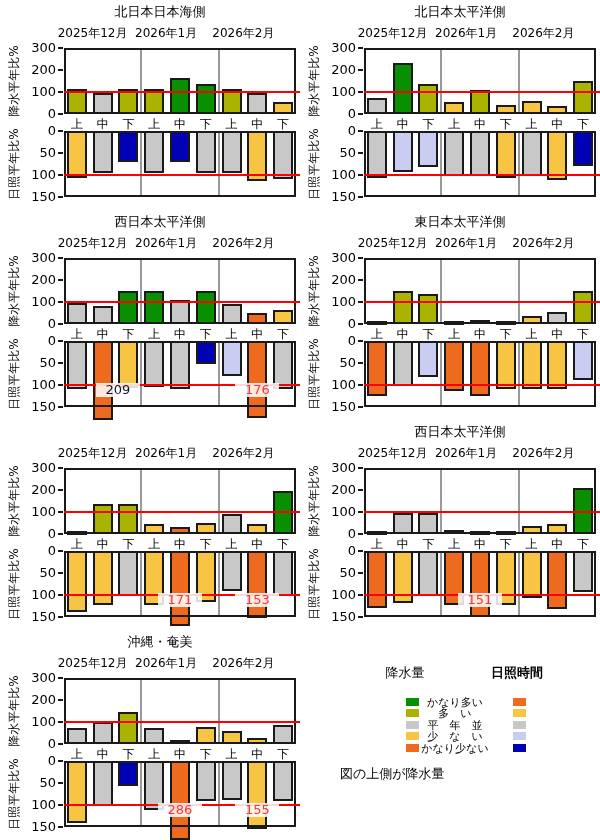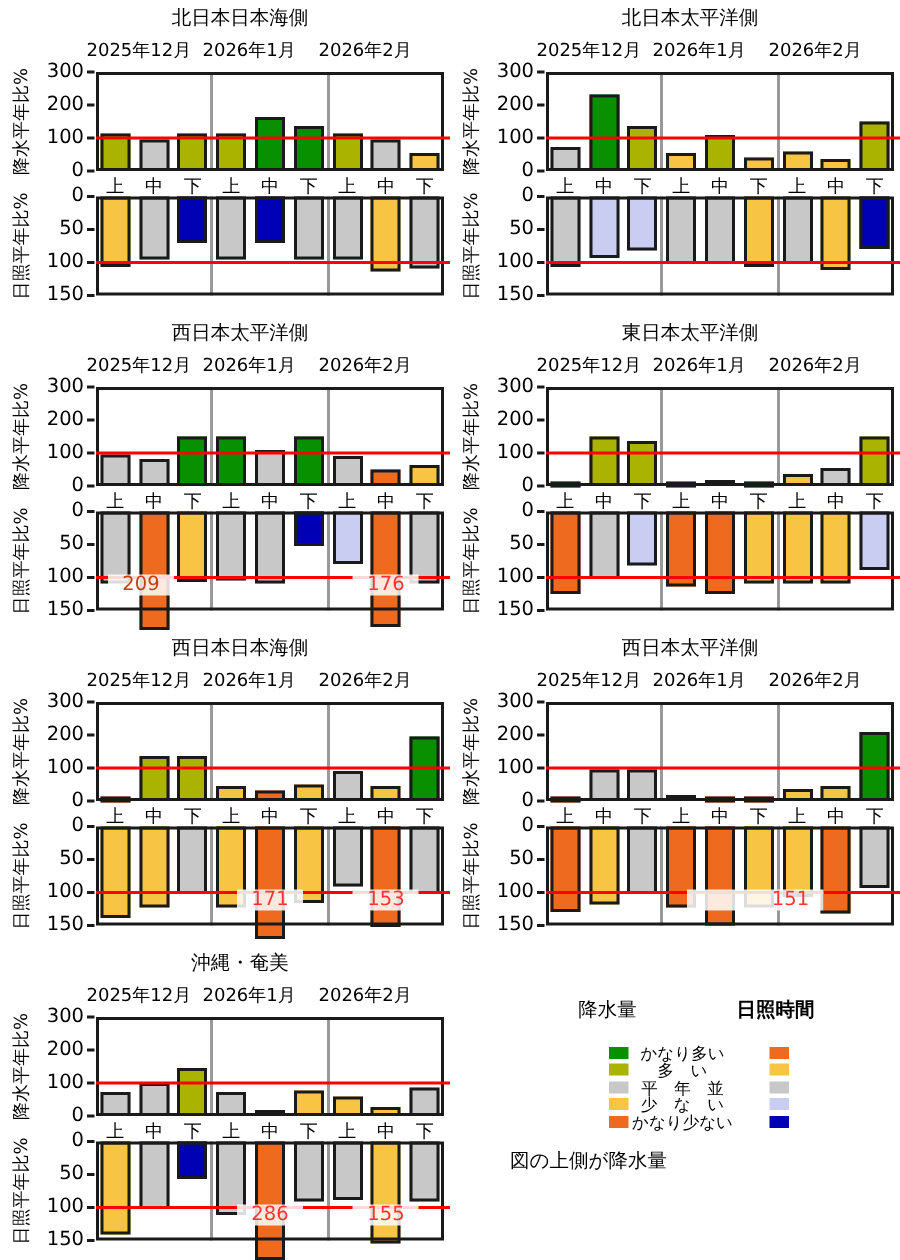--- a/index.html
+++ b/index.html
@@ -197,21 +197,21 @@
         <div class="abs bar" style="left: 92.6667px; top: 131px; width: 20px; height: 79px; background: rgb(237, 106, 30); border-color: rgb(26, 26, 26); z-index: 2;"></div>
         <div class="abs bar" style="left: 118.444px; top: 131px; width: 20px; height: 47.08px; background: rgb(247, 196, 67); border-color: rgb(26, 26, 26); z-index: 2;"></div>
         <div class="abs bar" style="left: 144.222px; top: 131px; width: 20px; height: 46.2px; background: rgb(200, 200, 200); border-color: rgb(26, 26, 26); z-index: 2;"></div>
         <div class="abs bar" style="left: 170px; top: 131px; width: 20px; height: 47.52px; background: rgb(200, 200, 200); border-color: rgb(26, 26, 26); z-index: 2;"></div>
         <div class="abs bar" style="left: 195.778px; top: 131px; width: 20px; height: 22.88px; background: rgb(0, 0, 180); border-color: rgb(26, 26, 26); z-index: 2;"></div>
         <div class="abs bar" style="left: 221.556px; top: 131px; width: 20px; height: 35.2px; background: rgb(201, 205, 242); border-color: rgb(26, 26, 26); z-index: 2;"></div>
         <div class="abs bar" style="left: 247.333px; top: 131px; width: 20px; height: 77.44px; background: rgb(237, 106, 30); border-color: rgb(26, 26, 26); z-index: 2;"></div>
         <div class="abs bar" style="left: 273.111px; top: 131px; width: 20px; height: 47.52px; background: rgb(200, 200, 200); border-color: rgb(26, 26, 26); z-index: 2;"></div>
         <div class="abs frame" style="left: 64px; top: 131px; width: 232px; height: 66px; z-index: 3;"></div>
         <div class="abs refline" style="left: 64px; top: 174px; width: 236px; background: rgb(255, 0, 0); z-index: 4;"></div>
-        <div class="abs overflow-label" style="left: 72px; top: 173px; width: 44px; color: #c2410c; background: rgba(255, 255, 255, 0.85); z-index: 5;">209</div>
+        <div class="abs overflow-label" style="left: 96px; top: 173px; width: 44px; color: #0f172a; background: rgba(255, 255, 255, 0.85); z-index: 5;">209</div>
         <div class="abs overflow-label" style="left: 235.333px; top: 173px; width: 44px; color: rgb(255, 51, 51); background: rgba(255, 255, 255, 0.85); z-index: 5;">176</div>
       </div>
       <div class="panel" style="left: 300px; top: 210px;">
         <div class="abs panel-title" style="left: 40px; top: 3px; width: 240px;">東日本太平洋側</div>
         <div class="abs month-label" style="left: 57.6667px; top: 25px; width: 90px;">2025年12月</div>
         <div class="abs month-label" style="left: 135px; top: 25px; width: 90px;">2026年1月</div>
         <div class="abs month-label" style="left: 212.333px; top: 25px; width: 90px;">2026年2月</div>
         <div class="abs yaxis-label" style="left: -66px; top: 74px; width: 160px; transform: rotate(-90deg);">降水平年比%</div>
         <div class="abs tick-label" style="left: 20px; top: 107px; width: 36px;">0</div>
         <div class="abs tickmark" style="left: 58px; top: 113px;"></div>
@@ -260,21 +260,20 @@
         <div class="abs bar" style="left: 144.222px; top: 131px; width: 20px; height: 49.72px; background: rgb(237, 106, 30); border-color: rgb(26, 26, 26); z-index: 2;"></div>
         <div class="abs bar" style="left: 170px; top: 131px; width: 20px; height: 55px; background: rgb(237, 106, 30); border-color: rgb(26, 26, 26); z-index: 2;"></div>
         <div class="abs bar" style="left: 195.778px; top: 131px; width: 20px; height: 48.4px; background: rgb(247, 196, 67); border-color: rgb(26, 26, 26); z-index: 2;"></div>
         <div class="abs bar" style="left: 221.556px; top: 131px; width: 20px; height: 48.4px; background: rgb(247, 196, 67); border-color: rgb(26, 26, 26); z-index: 2;"></div>
         <div class="abs bar" style="left: 247.333px; top: 131px; width: 20px; height: 47.52px; background: rgb(247, 196, 67); border-color: rgb(26, 26, 26); z-index: 2;"></div>
         <div class="abs bar" style="left: 273.111px; top: 131px; width: 20px; height: 38.72px; background: rgb(201, 205, 242); border-color: rgb(26, 26, 26); z-index: 2;"></div>
         <div class="abs frame" style="left: 64px; top: 131px; width: 232px; height: 66px; z-index: 3;"></div>
         <div class="abs refline" style="left: 64px; top: 174px; width: 236px; background: rgb(255, 0, 0); z-index: 4;"></div>
       </div>
       <div class="panel" style="left: 0px; top: 420px;">
-        <div class="abs panel-title" style="left: 40px; top: 3px; width: 240px;">西日本日本海側</div>
         <div class="abs month-label" style="left: 57.6667px; top: 25px; width: 90px;">2025年12月</div>
         <div class="abs month-label" style="left: 135px; top: 25px; width: 90px;">2026年1月</div>
         <div class="abs month-label" style="left: 212.333px; top: 25px; width: 90px;">2026年2月</div>
         <div class="abs yaxis-label" style="left: -66px; top: 74px; width: 160px; transform: rotate(-90deg);">降水平年比%</div>
         <div class="abs tick-label" style="left: 20px; top: 107px; width: 36px;">0</div>
         <div class="abs tickmark" style="left: 58px; top: 113px;"></div>
         <div class="abs tick-label" style="left: 20px; top: 85px; width: 36px;">100</div>
         <div class="abs tickmark" style="left: 58px; top: 91px;"></div>
         <div class="abs tick-label" style="left: 20px; top: 63px; width: 36px;">200</div>
         <div class="abs tickmark" style="left: 58px; top: 69px;"></div>
@@ -378,21 +377,21 @@
         <div class="abs bar" style="left: 92.6667px; top: 131px; width: 20px; height: 51.92px; background: rgb(247, 196, 67); border-color: rgb(26, 26, 26); z-index: 2;"></div>
         <div class="abs bar" style="left: 118.444px; top: 131px; width: 20px; height: 45.32px; background: rgb(200, 200, 200); border-color: rgb(26, 26, 26); z-index: 2;"></div>
         <div class="abs bar" style="left: 144.222px; top: 131px; width: 20px; height: 53.68px; background: rgb(237, 106, 30); border-color: rgb(26, 26, 26); z-index: 2;"></div>
         <div class="abs bar" style="left: 170px; top: 131px; width: 20px; height: 66.44px; background: rgb(237, 106, 30); border-color: rgb(26, 26, 26); z-index: 2;"></div>
         <div class="abs bar" style="left: 195.778px; top: 131px; width: 20px; height: 54.12px; background: rgb(247, 196, 67); border-color: rgb(26, 26, 26); z-index: 2;"></div>
         <div class="abs bar" style="left: 221.556px; top: 131px; width: 20px; height: 47.08px; background: rgb(247, 196, 67); border-color: rgb(26, 26, 26); z-index: 2;"></div>
         <div class="abs bar" style="left: 247.333px; top: 131px; width: 20px; height: 58.08px; background: rgb(237, 106, 30); border-color: rgb(26, 26, 26); z-index: 2;"></div>
         <div class="abs bar" style="left: 273.111px; top: 131px; width: 20px; height: 40.92px; background: rgb(200, 200, 200); border-color: rgb(26, 26, 26); z-index: 2;"></div>
         <div class="abs frame" style="left: 64px; top: 131px; width: 232px; height: 66px; z-index: 3;"></div>
         <div class="abs refline" style="left: 64px; top: 174px; width: 236px; background: rgb(255, 0, 0); z-index: 4;"></div>
-        <div class="abs overflow-label" style="left: 158px; top: 173px; width: 44px; color: rgb(255, 51, 51); background: rgba(255, 255, 255, 0.85); z-index: 5; padding-left: 47px;">151</div>
+        <div class="abs overflow-label" style="left: 158px; top: 173px; width: 44px; color: rgb(255, 51, 51); background: rgba(255, 255, 255, 0.85); z-index: 5;">151</div>
       </div>
       <div class="panel" style="left: 0px; top: 630px;">
         <div class="abs panel-title" style="left: 40px; top: 3px; width: 240px;">沖縄・奄美</div>
         <div class="abs month-label" style="left: 57.6667px; top: 25px; width: 90px;">2025年12月</div>
         <div class="abs month-label" style="left: 135px; top: 25px; width: 90px;">2026年1月</div>
         <div class="abs month-label" style="left: 212.333px; top: 25px; width: 90px;">2026年2月</div>
         <div class="abs yaxis-label" style="left: -66px; top: 74px; width: 160px; transform: rotate(-90deg);">降水平年比%</div>
         <div class="abs tick-label" style="left: 20px; top: 107px; width: 36px;">0</div>
         <div class="abs tickmark" style="left: 58px; top: 113px;"></div>
         <div class="abs tick-label" style="left: 20px; top: 85px; width: 36px;">100</div>

